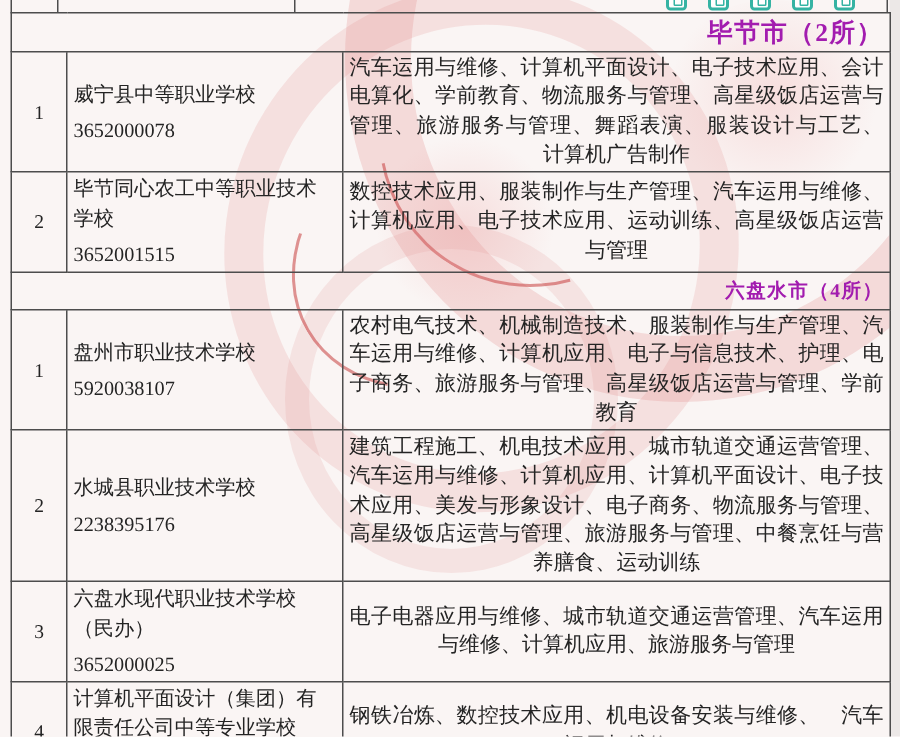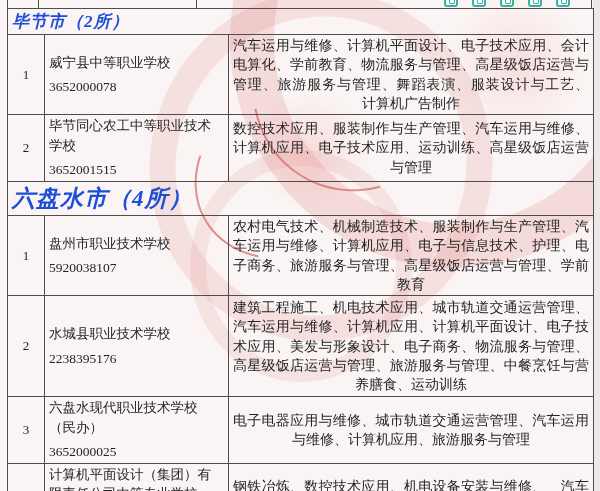--- a/index.html
+++ b/index.html
@@ -50,24 +50,24 @@
     background:transparent;
   }
   table.doc td{
     border:1px solid #4d4d4d;
     vertical-align:middle;
     padding:1px 4px;
     box-sizing:border-box;
     background:transparent;
   }
   td.section-header{
-    text-align:left;font-weight:bold;color:#1d4ed8;
-    font-size:17px;letter-spacing:1px;padding:1px 0;font-style:italic;
+    text-align:right;font-weight:bold;color:#a21caf;
+    font-size:17px;letter-spacing:1px;padding:1px 0;
   }
-  td.section-header.big{font-size:23px;}
+  td.section-header.big{font-size:13px;}
   td.num{text-align:center;font-size:13px;}
   td.school{font-size:13.5px;line-height:1.45;padding:1px 3px;}
   td.school .code{margin-top:5px;}
   td.majors{
     font-size:14px;line-height:1.38;padding:2px 7px;
     text-align:justify;text-align-last:center;text-justify:inter-ideograph;
   }
 
   
   .right-strip{position:absolute;right:0;top:0;width:7px;height:491px;background:#ece8e7;z-index:1;}

